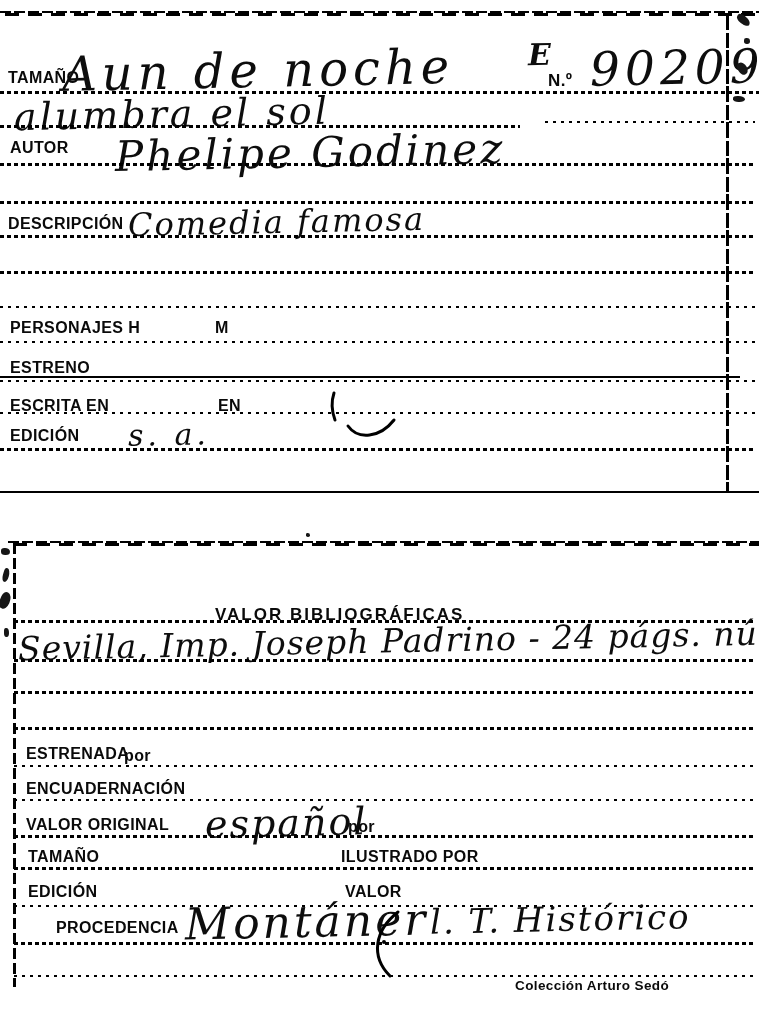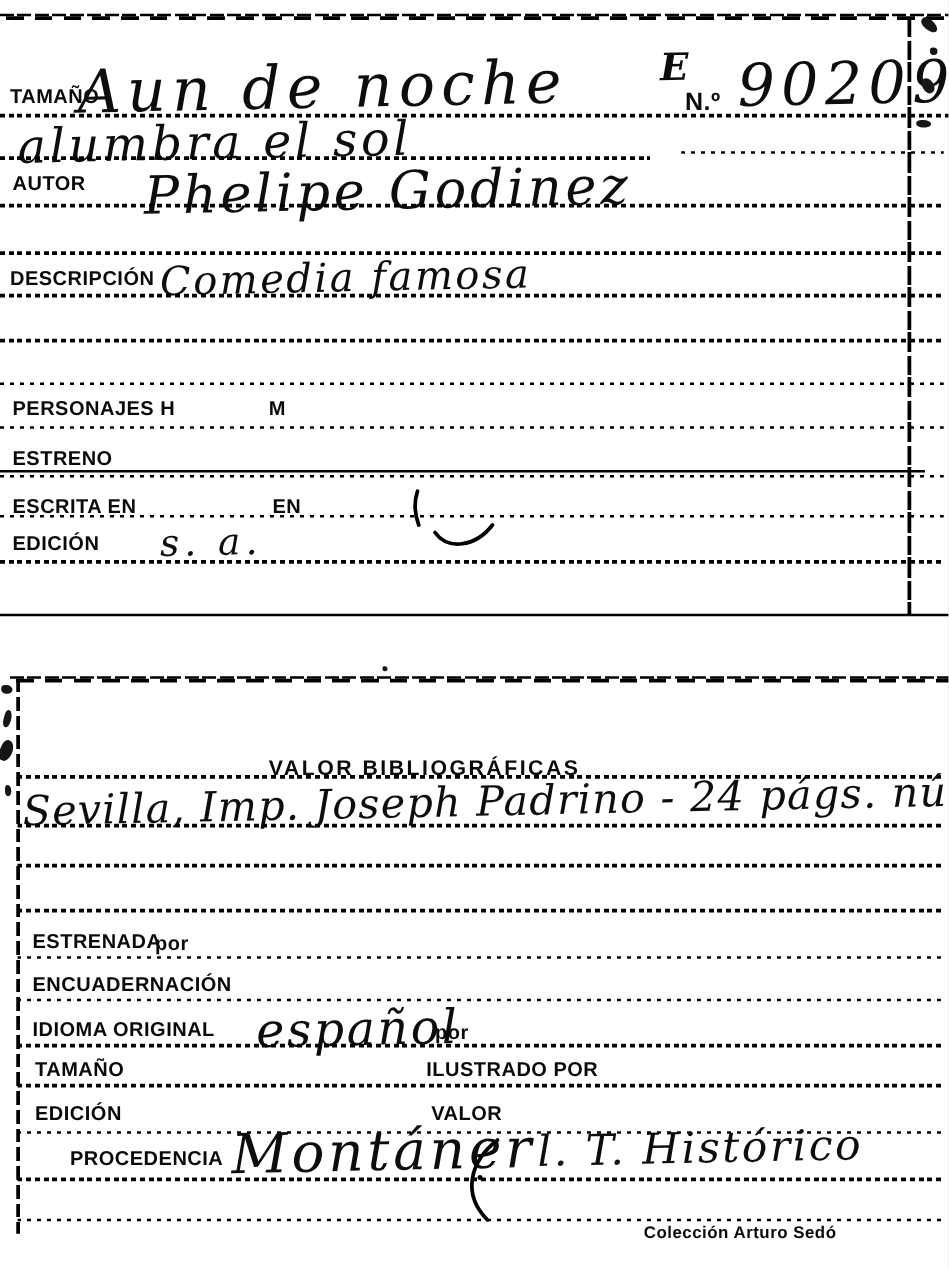--- a/index.html
+++ b/index.html
@@ -7,21 +7,21 @@
     position:relative;width:759px;height:1028px;background:#ffffff;
     margin:0 auto;overflow:hidden;
     font-family:"Liberation Sans",sans-serif;color:#000;
   }
   
   .lbl{
     position:absolute;font-family:"Liberation Sans",sans-serif;
     font-weight:700;font-size:16px;line-height:1;letter-spacing:.4px;
     color:#0a0a0a;white-space:nowrap;
   }
-  .lbl.small{font-size:20px;}
+  .lbl.small{font-size:17px;}
   .lbl.lower{text-transform:none;}
   
   .hw{
     position:absolute;font-family:"DejaVu Serif",serif;font-style:italic;
     line-height:1;color:#0d0d0d;white-space:nowrap;transform:rotate(-1.2deg);
   }
   
   .rule{position:absolute;height:3px;
     background-image:repeating-linear-gradient(90deg,#000 0 4px,transparent 4px 7px);}
   .rule.thin{height:2px;
@@ -115,21 +115,21 @@
     <div class="rule" style="left:14px;top:691px;width:740px;"></div>
     <div class="rule" style="left:14px;top:727px;width:740px;"></div>
 
     <div class="lbl" style="left:26px;top:746px;">ESTRENADA</div>
     <div class="lbl lower" style="left:124px;top:748px;">por</div>
     <div class="rule thin" style="left:14px;top:765px;width:740px;"></div>
 
     <div class="lbl" style="left:26px;top:781px;">ENCUADERNACIÓN</div>
     <div class="rule thin" style="left:14px;top:799px;width:740px;"></div>
 
-    <div class="lbl" style="left:26px;top:817px;">IDIOMA ORIGINAL</div>
+    <div class="lbl" style="left:26px;top:817px;">VALOR ORIGINAL</div>
     <div class="hw" style="left:205px;top:804px;font-size:38px;letter-spacing:2px;">español</div>
     <div class="lbl lower" style="left:348px;top:819px;">por</div>
     <div class="rule" style="left:14px;top:835px;width:740px;"></div>
 
     <div class="lbl" style="left:28px;top:849px;">TAMAÑO</div>
     <div class="lbl" style="left:341px;top:849px;">ILUSTRADO POR</div>
     <div class="rule" style="left:14px;top:867px;width:740px;"></div>
 
     <div class="lbl" style="left:28px;top:884px;">EDICIÓN</div>
     <div class="lbl" style="left:345px;top:884px;">VALOR</div>

